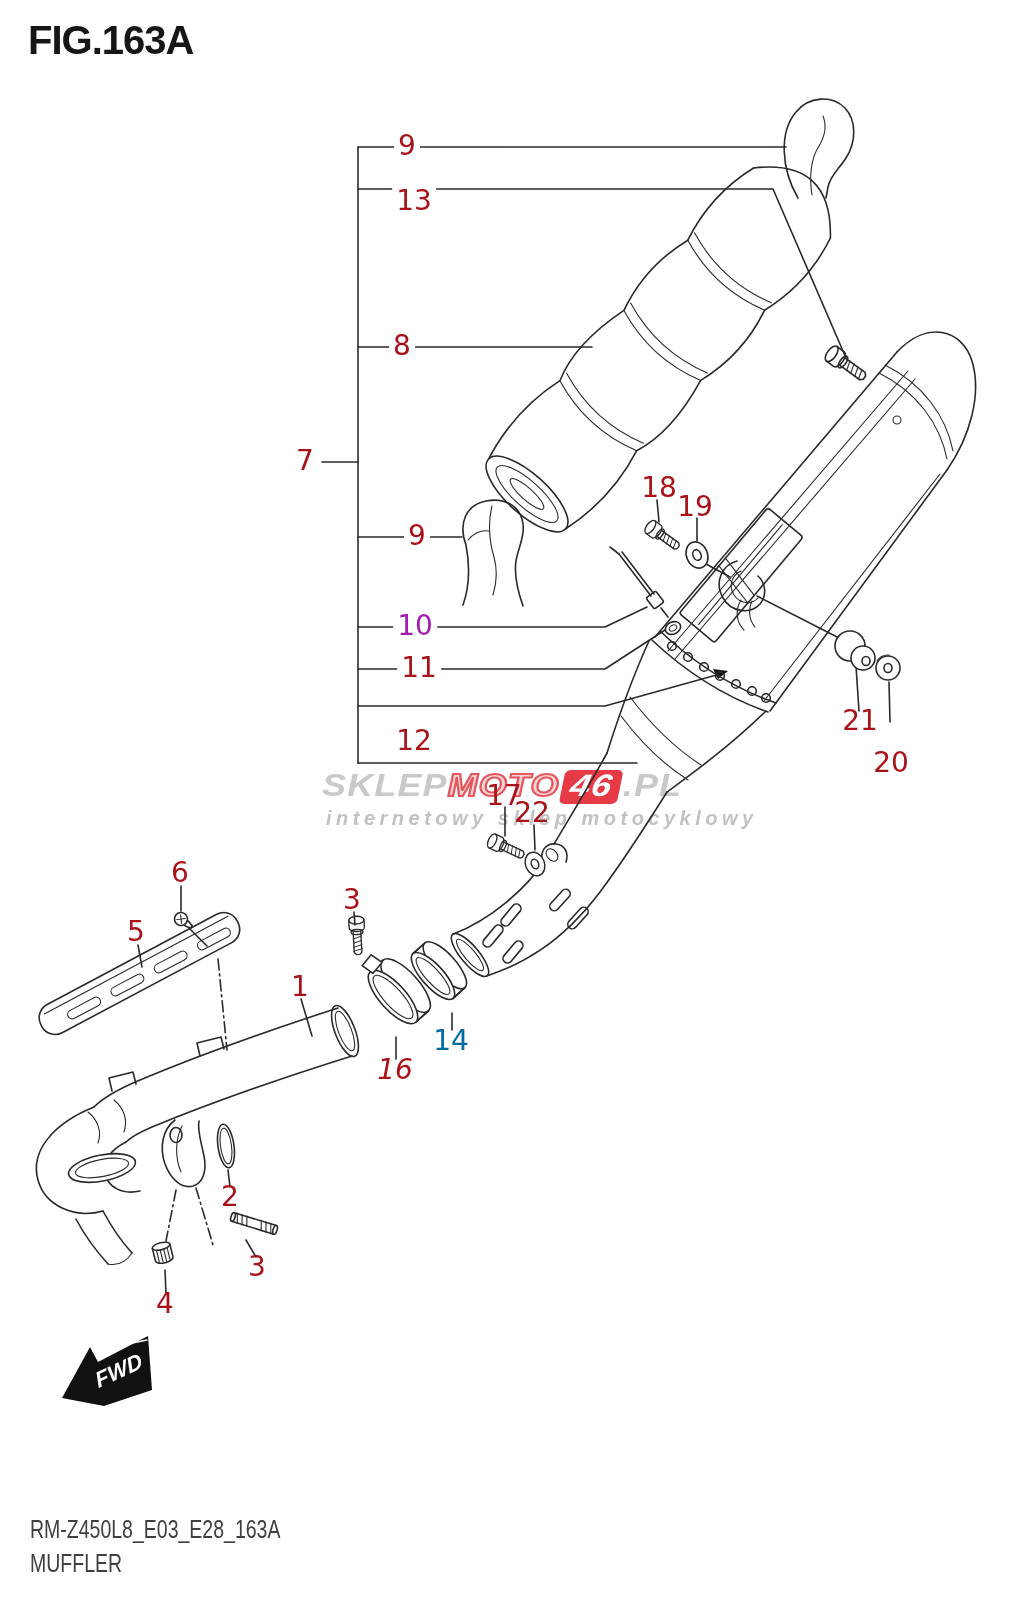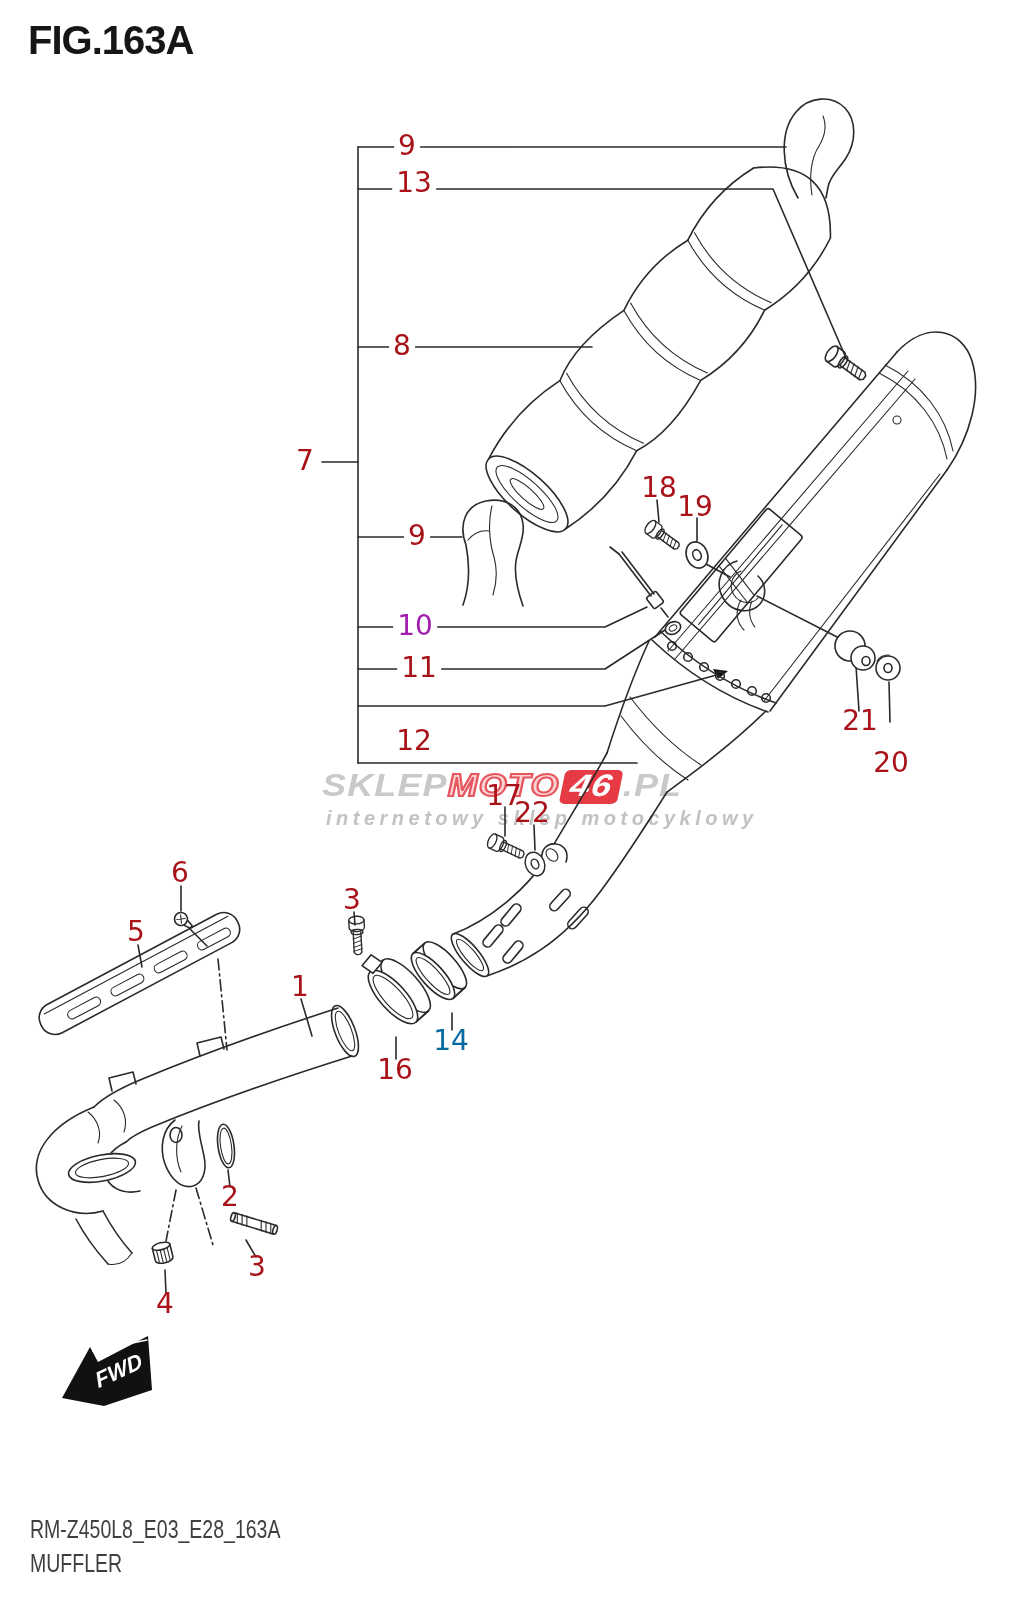--- a/index.html
+++ b/index.html
@@ -314,38 +314,38 @@
     </g>
 
     <g>
       <polygon class="blk" points="62,1398 90,1347 98,1362 148,1336 152,1390 104,1406"></polygon>
       <path class="wln" d="M93,1351 L147,1340"></path>
     </g>
   </svg>
 
   <div id="callout-layer">
       <div class="callout online" style="left: 407px; top: 147px; color: rgb(168, 18, 24);">9</div>
-      <div class="callout online" style="left: 414px; top: 184px; color: rgb(168, 18, 24);">13</div>
+      <div class="callout online" style="left: 414px; top: 202px; color: rgb(168, 18, 24);">13</div>
       <div class="callout online" style="left: 402px; top: 347px; color: rgb(168, 18, 24);">8</div>
       <div class="callout" style="left: 305px; top: 462px; color: rgb(168, 18, 24);">7</div>
       <div class="callout online" style="left: 417px; top: 537px; color: rgb(168, 18, 24);">9</div>
       <div class="callout online" style="left: 415px; top: 627px; color: #a21caf;">10</div>
       <div class="callout online" style="left: 419px; top: 669px; color: rgb(168, 18, 24);">11</div>
       <div class="callout online" style="left: 414px; top: 706px; color: rgb(168, 18, 24); margin-top: 36px;">12</div>
       <div class="callout" style="left: 659px; top: 489px; color: rgb(168, 18, 24);">18</div>
       <div class="callout" style="left: 695px; top: 508px; color: rgb(168, 18, 24);">19</div>
       <div class="callout" style="left: 860px; top: 722px; color: rgb(168, 18, 24);">21</div>
       <div class="callout" style="left: 891px; top: 732px; color: rgb(168, 18, 24); margin-top: 32px;">20</div>
       <div class="callout" style="left: 504px; top: 797px; color: rgb(168, 18, 24);">17</div>
       <div class="callout" style="left: 532px; top: 814px; color: rgb(168, 18, 24);">22</div>
       <div class="callout" style="left: 180px; top: 874px; color: rgb(168, 18, 24);">6</div>
       <div class="callout" style="left: 136px; top: 933px; color: rgb(168, 18, 24);">5</div>
       <div class="callout" style="left: 352px; top: 901px; color: rgb(168, 18, 24);">3</div>
       <div class="callout" style="left: 300px; top: 988px; color: rgb(168, 18, 24);">1</div>
-      <div class="callout" style="left: 395px; top: 1071px; color: rgb(168, 18, 24);">16</div>
+      <div class="callout" style="left: 395px; top: 1071px; color: rgb(168, 18, 24); font-style: italic;">16</div>
       <div class="callout" style="left: 451px; top: 1042px; color: #0369a1;">14</div>
       <div class="callout" style="left: 230px; top: 1198px; color: rgb(168, 18, 24);">2</div>
       <div class="callout" style="left: 257px; top: 1268px; color: rgb(168, 18, 24);">3</div>
       <div class="callout" style="left: 165px; top: 1305px; color: rgb(168, 18, 24);">4</div>
     </div>
 
   <div class="fwd">FWD</div>
 
   <div class="footer">
     <div>RM-Z450L8_E03_E28_163A</div>

